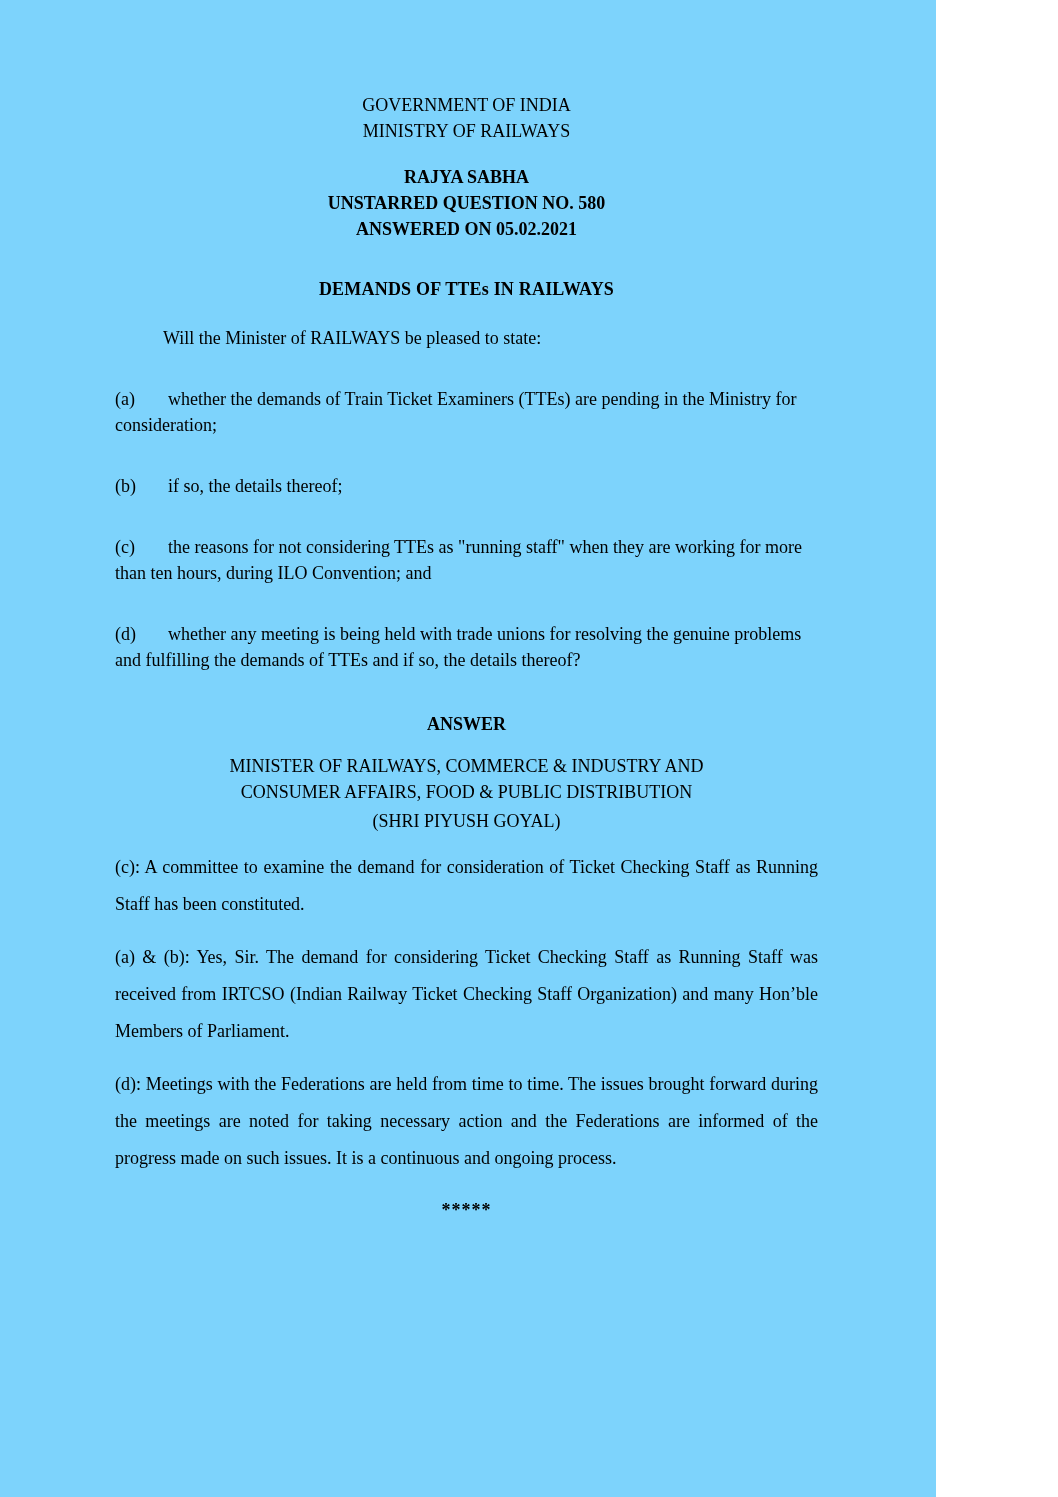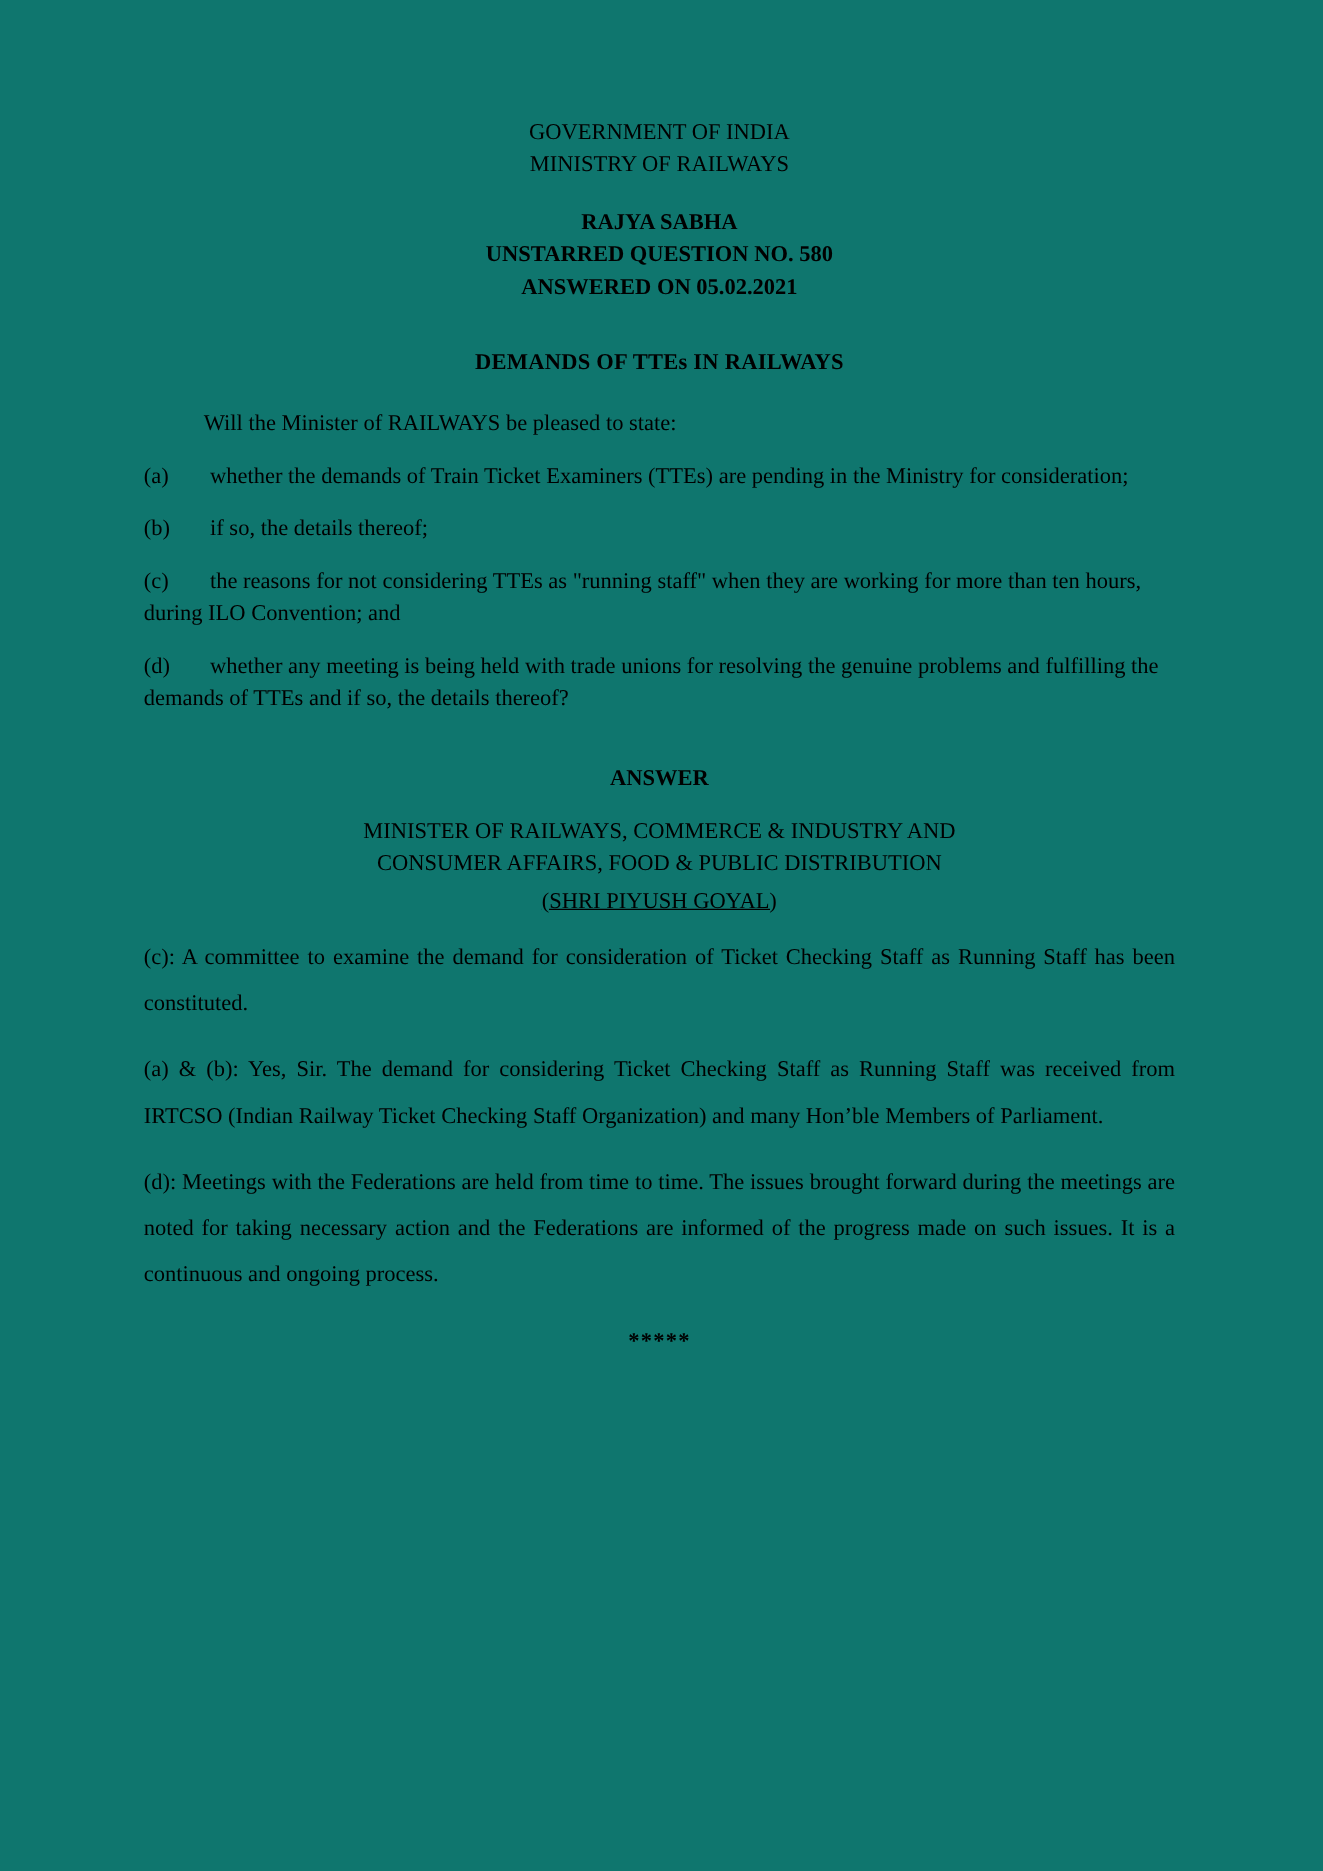--- a/index.html
+++ b/index.html
@@ -1,24 +1,24 @@
 <!DOCTYPE html>
 <html><head>
 <meta charset="utf-8">
 <style>
   html, body {
     margin: 0;
     padding: 0;
     background: #ffffff;
   }
   .page {
-    width: 1058px;
+    width: 936px;
     height: 1497px;
     box-sizing: border-box;
-    background: #0f766e;
+    background: #7dd3fc;
     color: #000000;
     font-family: "Liberation Serif", serif;
     font-size: 18px;
     line-height: 1.44;
     padding: 93px 118px 0 115px;
     overflow: hidden;
   }
   .center { text-align: center; }
   .bold { font-weight: bold; }
 
@@ -28,27 +28,27 @@
   .q-asker-line { margin-top: 24px; }
   .tab-label {
     display: inline-block;
     width: 53px;
   }
   .q-intro {
     margin-top: 24px;
     text-indent: 48px;
   }
   .q-item {
-    margin-top: 16px;
+    margin-top: 35px;
   }
 
   .answer-heading { margin-top: 38px; }
   .minister-line1 { margin-top: 16px; text-align: center; }
   .minister-line2 { margin-top: 0; }
-  .minister-name { margin-top: 4px; text-decoration: underline; }
+  .minister-name { margin-top: 4px; }
 
   .ans-para {
     text-align: justify;
     line-height: 2.05;
     margin: 14px 0 16px 0;
   }
 
   .stars {
     margin-top: 22px;
     letter-spacing: 1px;

